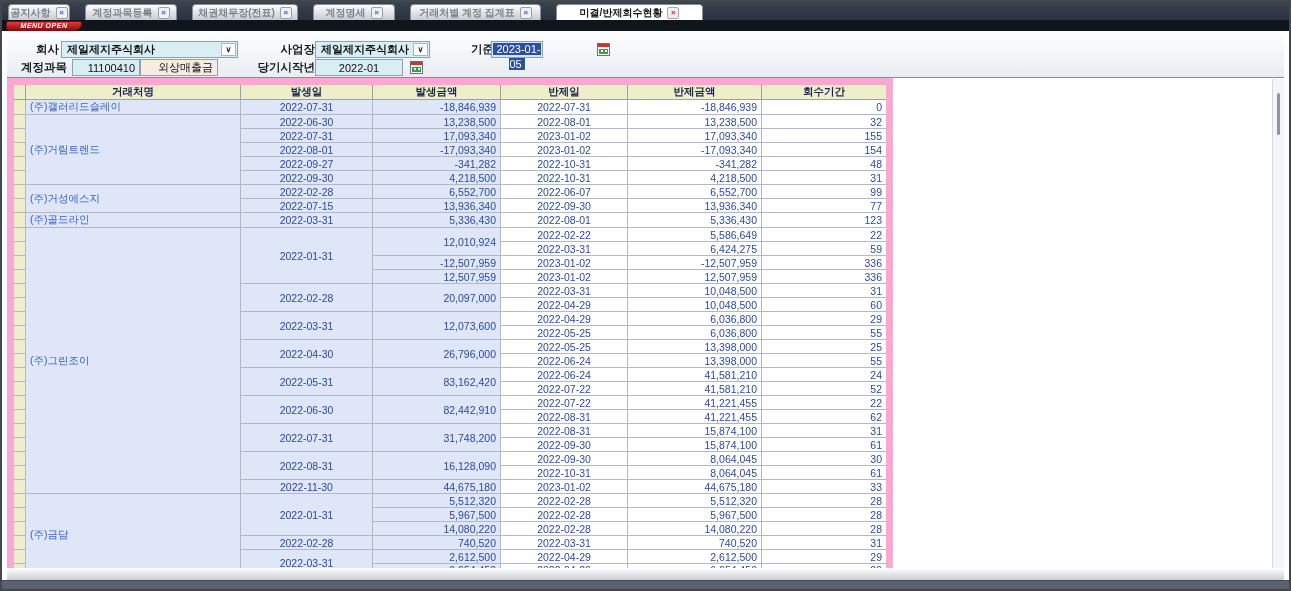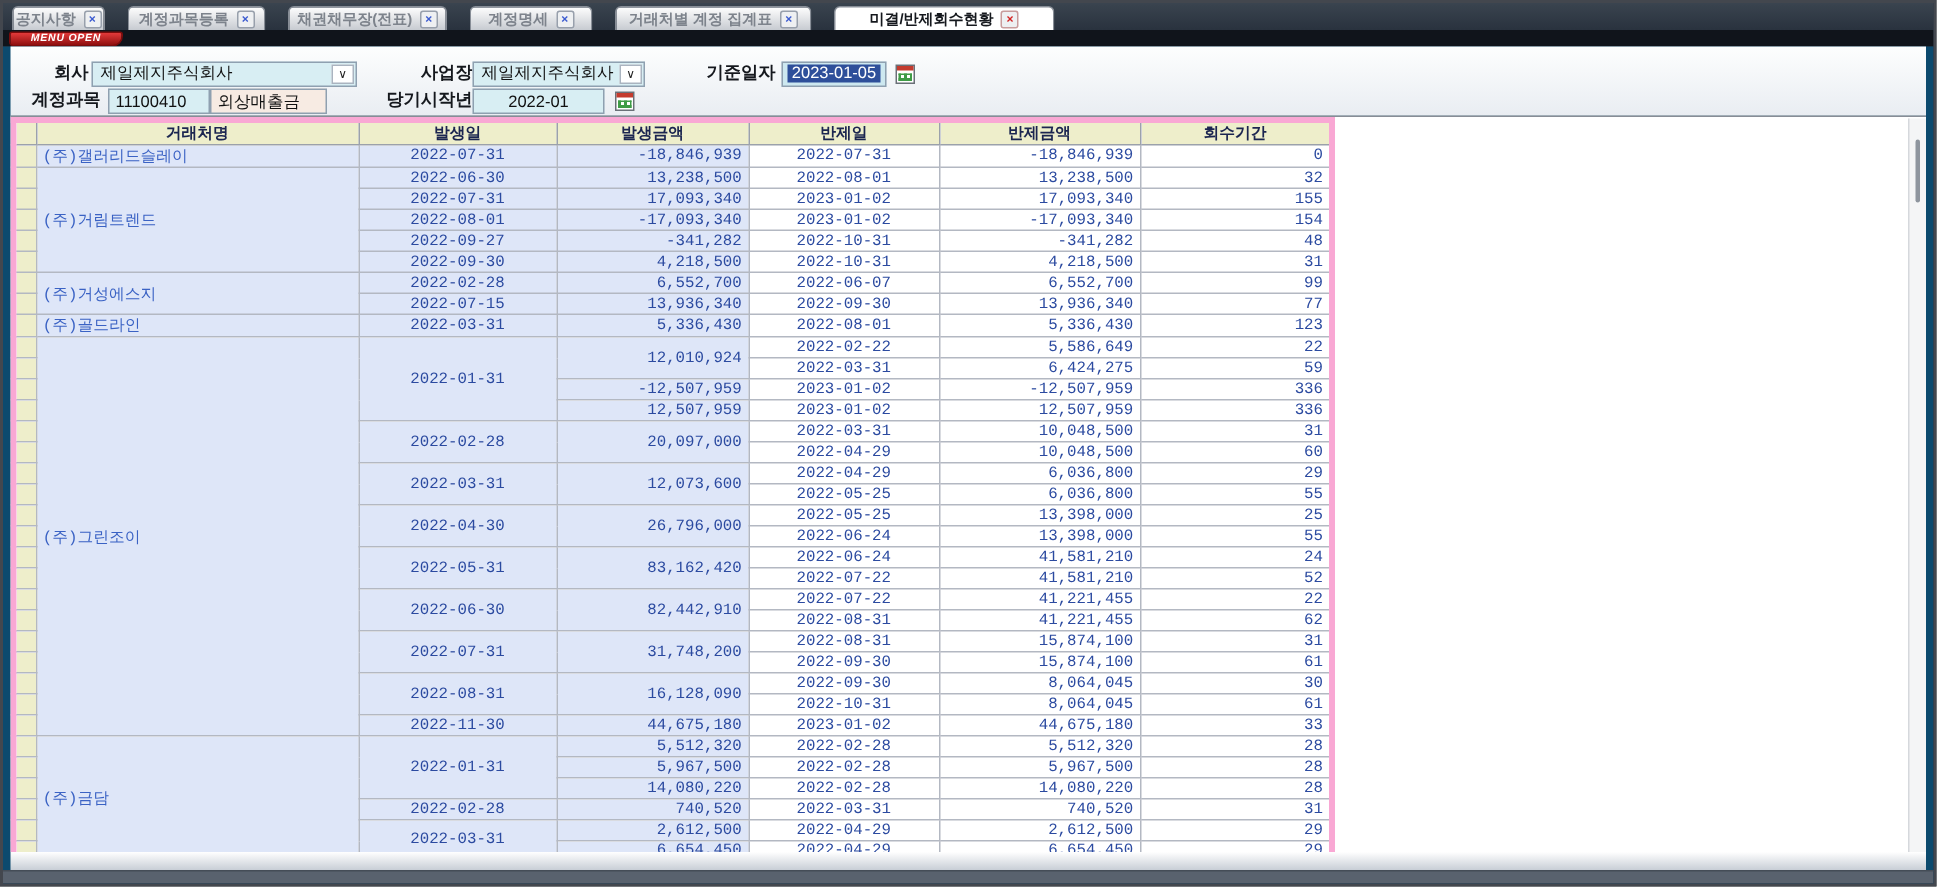--- a/index.html
+++ b/index.html
@@ -18,29 +18,29 @@
   .tab:nth-child(4){width:82px}.tab:nth-child(5){width:131px}.tab:nth-child(6){width:147px}
   .tab .x{width:10px;height:10px;border:1px solid #98a0ac;background:#eef0f2;color:#3b5bd0;
     font-size:8px;line-height:9px;text-align:center;border-radius:2px;flex:none;}
   .tab.active .x{color:#d42424;border-color:#c89c9c;}
   
   .menustrip{position:absolute;left:0;top:18px;right:0;height:11px;background:#10141b;}
   .menu-open{position:absolute;left:4px;top:19px;width:76px;height:10px;box-sizing:border-box;
     background:linear-gradient(#e23a3a,#8f0f0f);border:1px solid #7a0c0c;border-radius:2px 2px 7px 3px;
     color:#fff;font-size:7px;font-weight:bold;font-style:italic;text-align:center;line-height:8px;letter-spacing:.5px;}
   
-  .frame{position:absolute;left:0;top:29px;right:0;height:558px;background:#0c4a6e;}
+  .frame{position:absolute;left:0;top:29px;right:0;height:558px;background:#ffffff;}
   .formpanel{position:absolute;left:5px;right:5px;top:0;height:46px;
     background:linear-gradient(#fdfefe,#e9edf2);}
   .flabel{position:absolute;height:17px;line-height:17px;font-size:11.5px;font-weight:bold;
     color:#15181d;text-align:right;}
   .finput{position:absolute;height:17px;box-sizing:border-box;border:1px solid #8fa0b0;
-    background:#d8eef3;font-size:11px;color:#111;font-family:"Liberation Sans",sans-serif;padding:0 4px;}
+    background:#d8eef3;font-size:11px;color:#111;font-family:"Liberation Sans",sans-serif;padding:0 4px;text-align:right;}
   .combo{position:absolute;height:17px;box-sizing:border-box;border:1px solid #8fa0b0;
-    background:#d8eef3;font-size:11px;color:#111;line-height:15px;padding-left:5px;}
+    background:#d8eef3;font-size:11px;color:#111;line-height:15px;padding-left:5px;font-weight:bold;}
   .combo .btn{position:absolute;right:1px;top:1px;bottom:1px;width:15px;background:#fff;
     border:1px solid #aab4c0;box-sizing:border-box;text-align:center;font-size:8px;line-height:12px;color:#222;}
   .datefield{position:absolute;height:17px;box-sizing:border-box;border:1px solid #8fa0b0;
     background:#cde8f0;font-size:11px;text-align:center;line-height:15px;}
   .datefield .sel{background:#2e4f9a;color:#fff;padding:0 3px;}
   .cal{position:absolute;width:13px;height:13px;box-sizing:border-box;border:1px solid #6a7078;background:#fff;}
   .cal:before{content:"";position:absolute;left:0;right:0;top:0;height:3px;background:#c43b2e;}
   .cal:after{content:"";position:absolute;left:1px;right:1px;top:5px;bottom:1px;
     background:repeating-linear-gradient(90deg,#3f9b46 0 2px,transparent 2px 4px),
                repeating-linear-gradient(0deg,#3f9b46 0 2px,transparent 2px 4px);}
@@ -52,21 +52,21 @@
     padding:0 4px;overflow:hidden;white-space:nowrap;font-weight:normal;}
   table.grid thead th{height:13px;background:#eeeecb;color:#1b2550;font-weight:bold;
     border-color:#9ba1ab;text-align:center;}
   td.rowhdr{background:#eeeecb;padding:0;}
   td.name{background:#dee6f8;color:#3a62c4;text-align:left;margin-left:44px;}
   td.odate{background:#dee6f8;color:#2b4aa0;text-align:center;}
   td.oamt{background:#dee6f8;color:#2b4aa0;text-align:right;border-right-color:#6e7684;}
   td.rdate{background:#fff;color:#2b4aa0;text-align:center;}
   td.ramt{background:#fff;color:#2b4aa0;text-align:right;}
   td.per{background:#fff;color:#2b4aa0;text-align:right;}
-  table.grid{border:4px solid #f9a8d4;font-family:Liberation Mono, monospace;}
+  table.grid{border:7px solid #f9a8d4;}
   
   .vscroll{position:absolute;top:1px;right:0;bottom:0;width:12px;background:#f4f5f6;
     border-left:1px solid #d5d8dc;box-sizing:border-box;}
   .vthumb{position:absolute;left:4px;top:14px;width:3px;height:42px;background:#8e959e;border-radius:2px;}
   
   .bottomstrip{position:absolute;left:5px;right:5px;top:537px;height:12px;
     background:linear-gradient(#ffffff,#c8ced6);}
   .bottombar{position:absolute;left:0;right:0;top:549px;height:9px;background:#59626e;
     border-top:1px solid #454d57;box-sizing:border-box;}
 </style>
@@ -113,21 +113,21 @@
       <div class="combo" style="left:54px;top:10px;width:177px">
         <span>제일제지주식회사</span>
         <span class="btn">∨</span>
       </div>
       <div class="flabel" style="left:262px;top:10px;width:46px">사업장</div>
       <div class="combo" style="left:308px;top:10px;width:115px">
         <span>제일제지주식회사</span>
         <span class="btn">∨</span>
       </div>
       <div class="flabel" style="left:458px;top:10px;width:52px">기준일자</div>
-      <div class="datefield" style="left:514px;top:10px;width:70px">
+      <div class="datefield" style="left:484px;top:10px;width:52px">
         <span class="sel">2023-01-05</span>
       </div>
       <div class="cal" style="left:590px;top:12px"></div>
 
       <div class="flabel" style="left:8px;top:28px;width:52px">계정과목</div>
       <input class="finput" style="left: 65px; top: 28px; width: 68px;" readonly="" value="11100410">
       <input class="finput" style="left: 133px; top: 28px; width: 78px; background: rgb(247, 235, 227);" readonly="" value="외상매출금">
       <div class="flabel" style="left:240px;top:28px;width:68px">당기시작년월</div>
       <input class="finput" style="left: 308px; top: 28px; width: 88px; text-align: center;" readonly="" value="2022-01">
       <div class="cal" style="left:403px;top:30px"></div>

